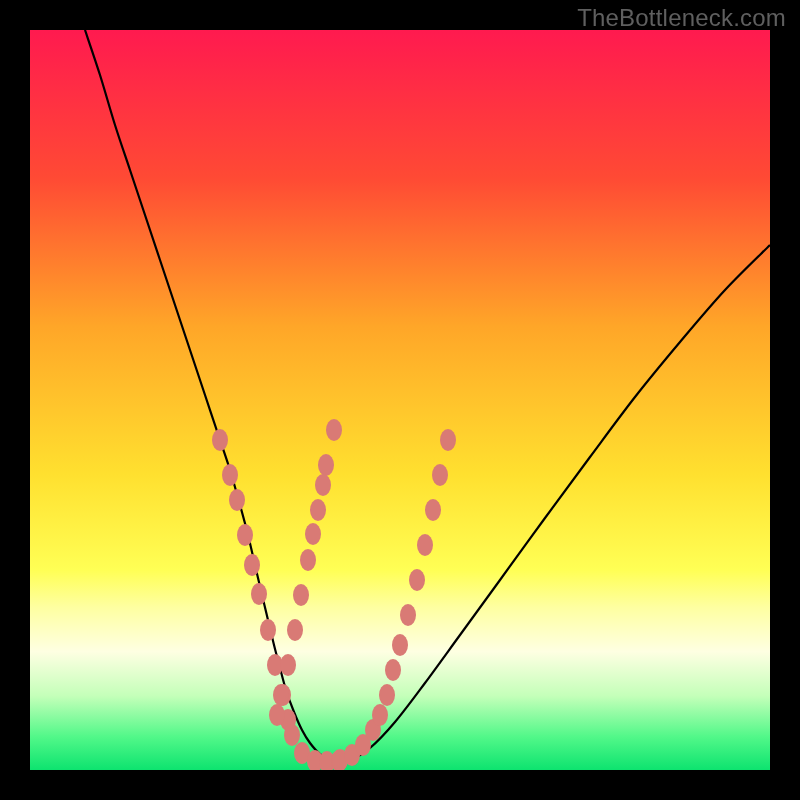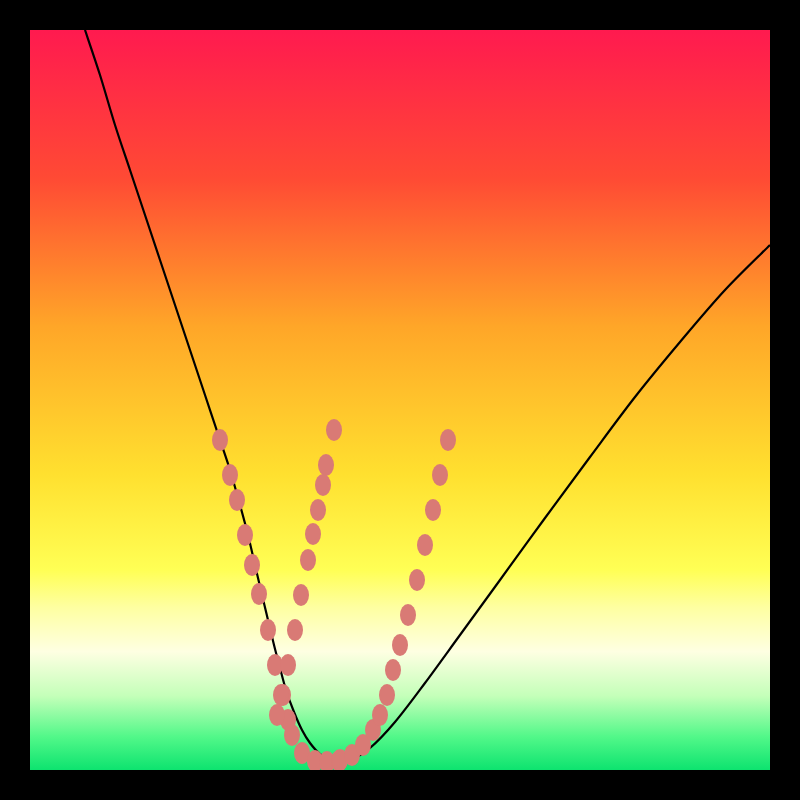--- a/index.html
+++ b/index.html
@@ -97,13 +97,14 @@
           <ellipse cx="408" cy="615" rx="8" ry="11" fill="#d97a75"></ellipse>
           <ellipse cx="417" cy="580" rx="8" ry="11" fill="#d97a75"></ellipse>
           <ellipse cx="425" cy="545" rx="8" ry="11" fill="#d97a75"></ellipse>
           <ellipse cx="433" cy="510" rx="8" ry="11" fill="#d97a75"></ellipse>
           <ellipse cx="440" cy="475" rx="8" ry="11" fill="#d97a75"></ellipse>
           <ellipse cx="448" cy="440" rx="8" ry="11" fill="#d97a75"></ellipse>
         </g>
     </g>
   </svg>
 
+  <div class="watermark">TheBottleneck.com</div>
 </div>
 
 </body></html>

